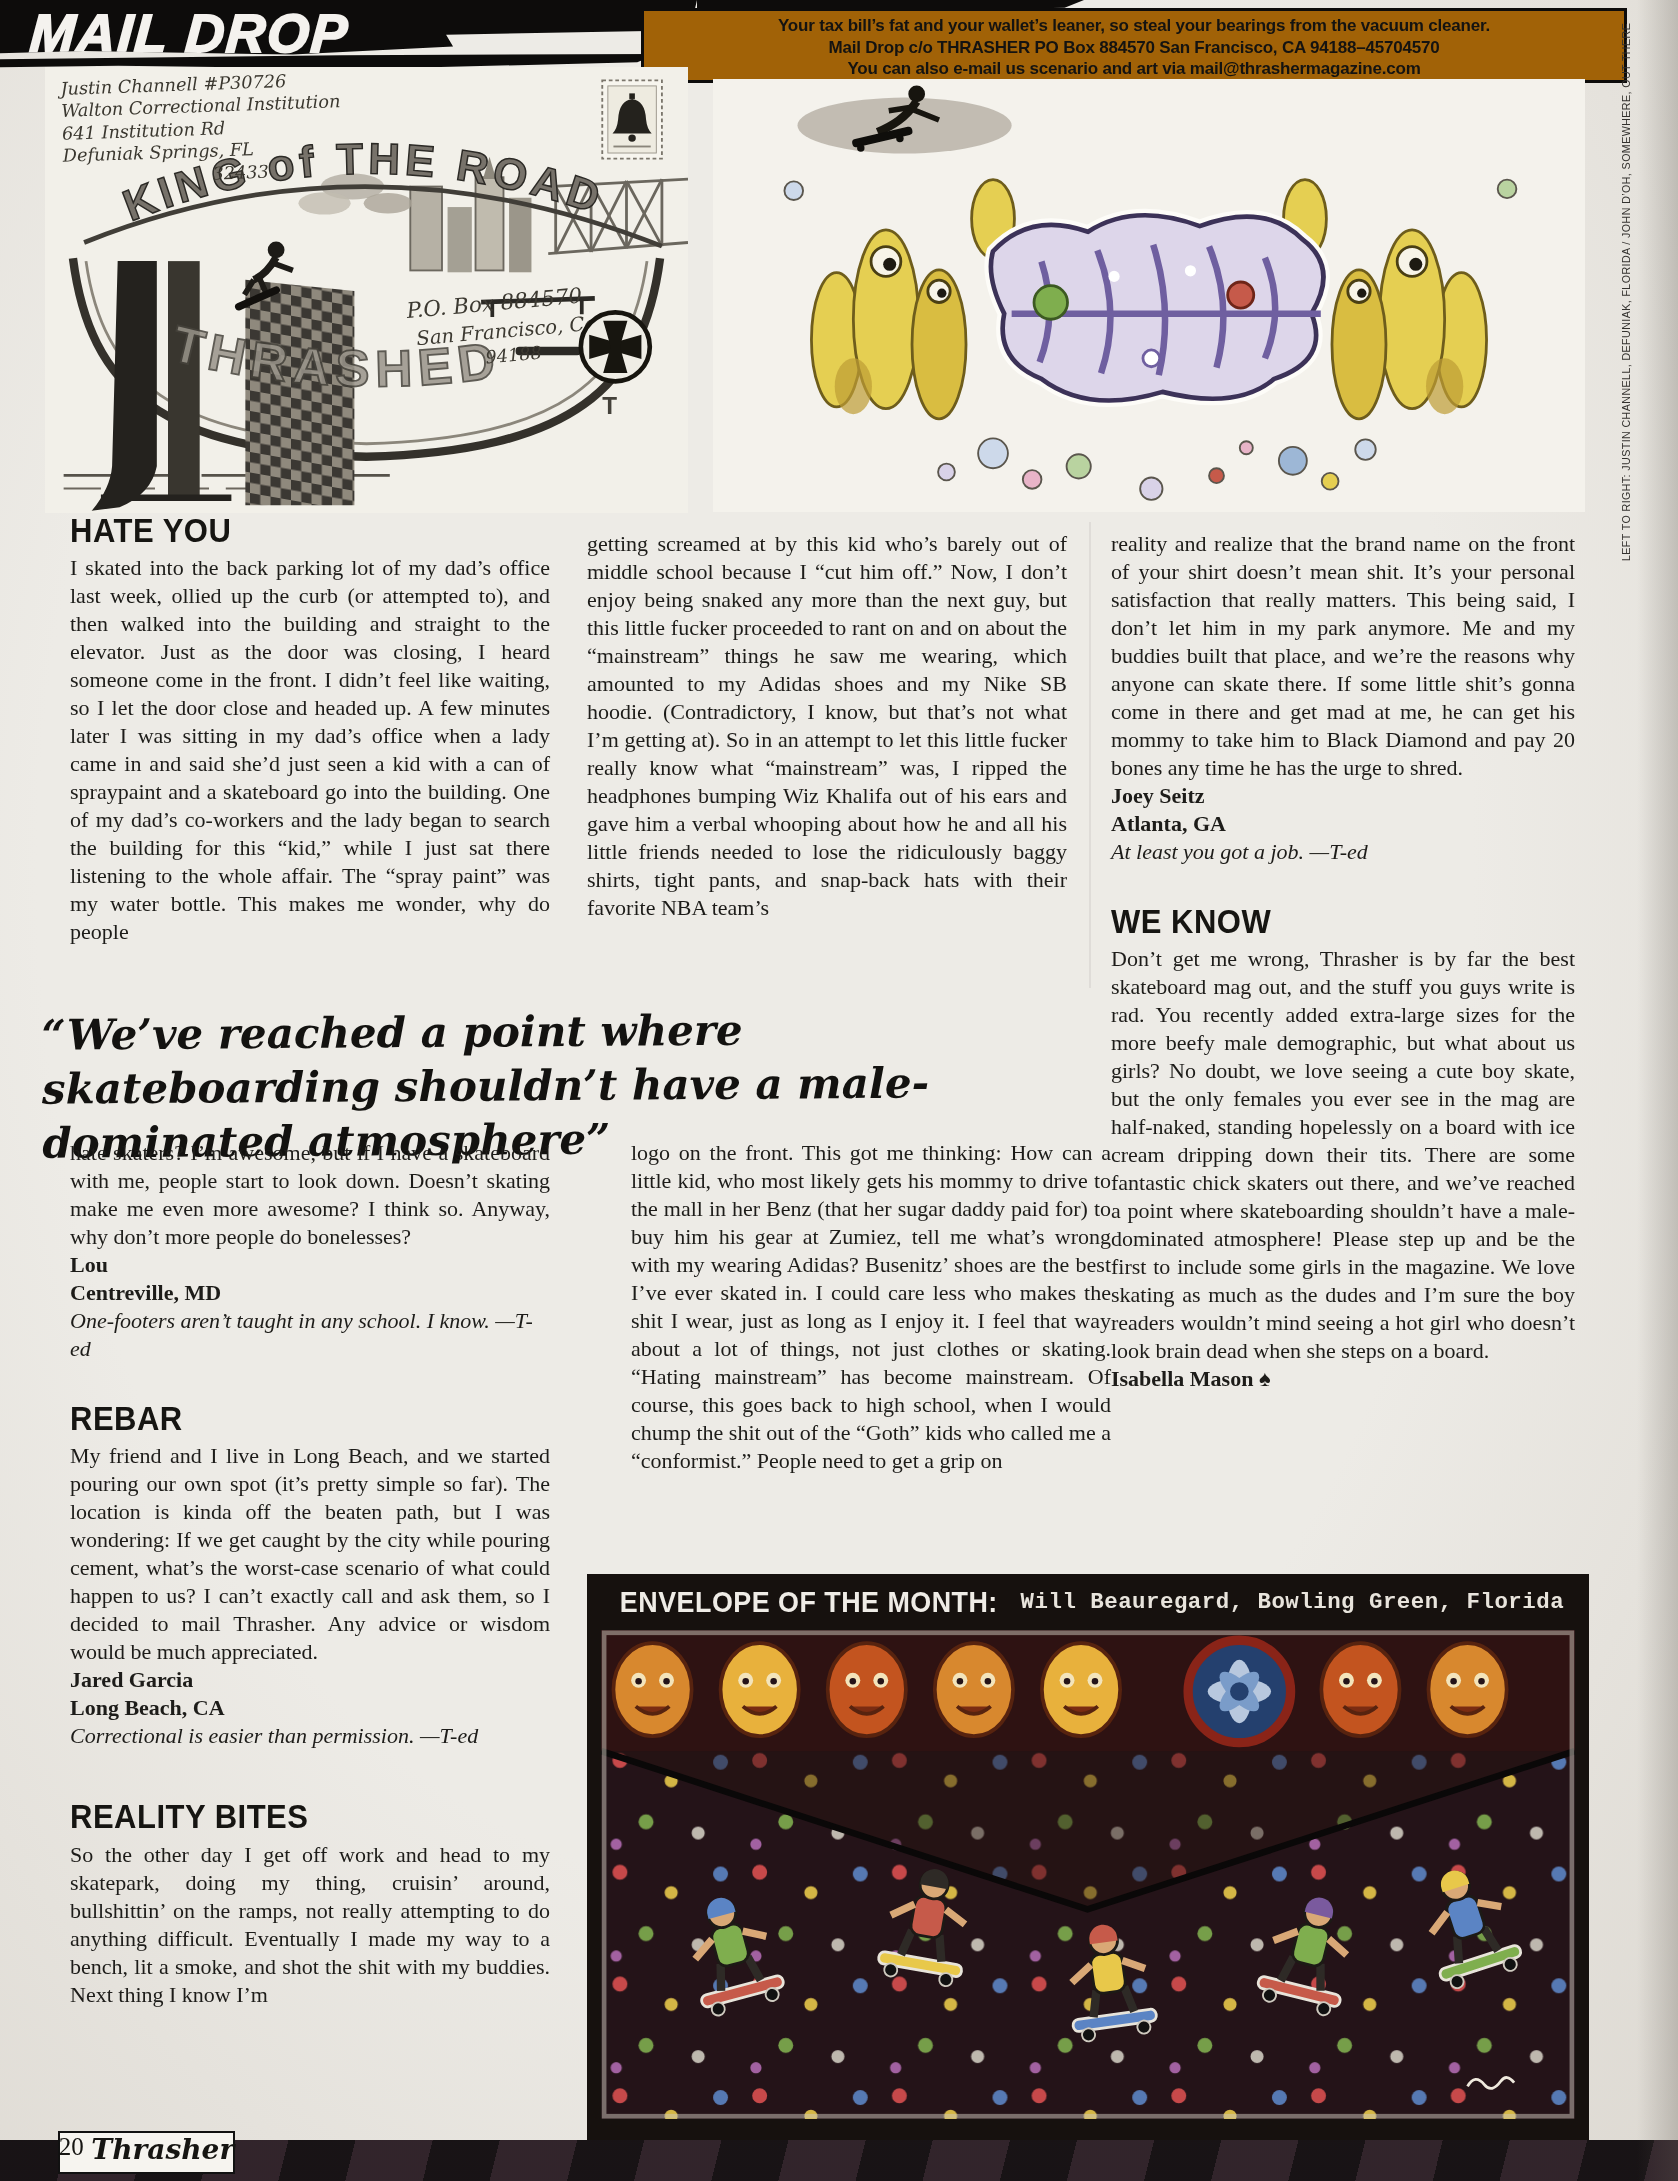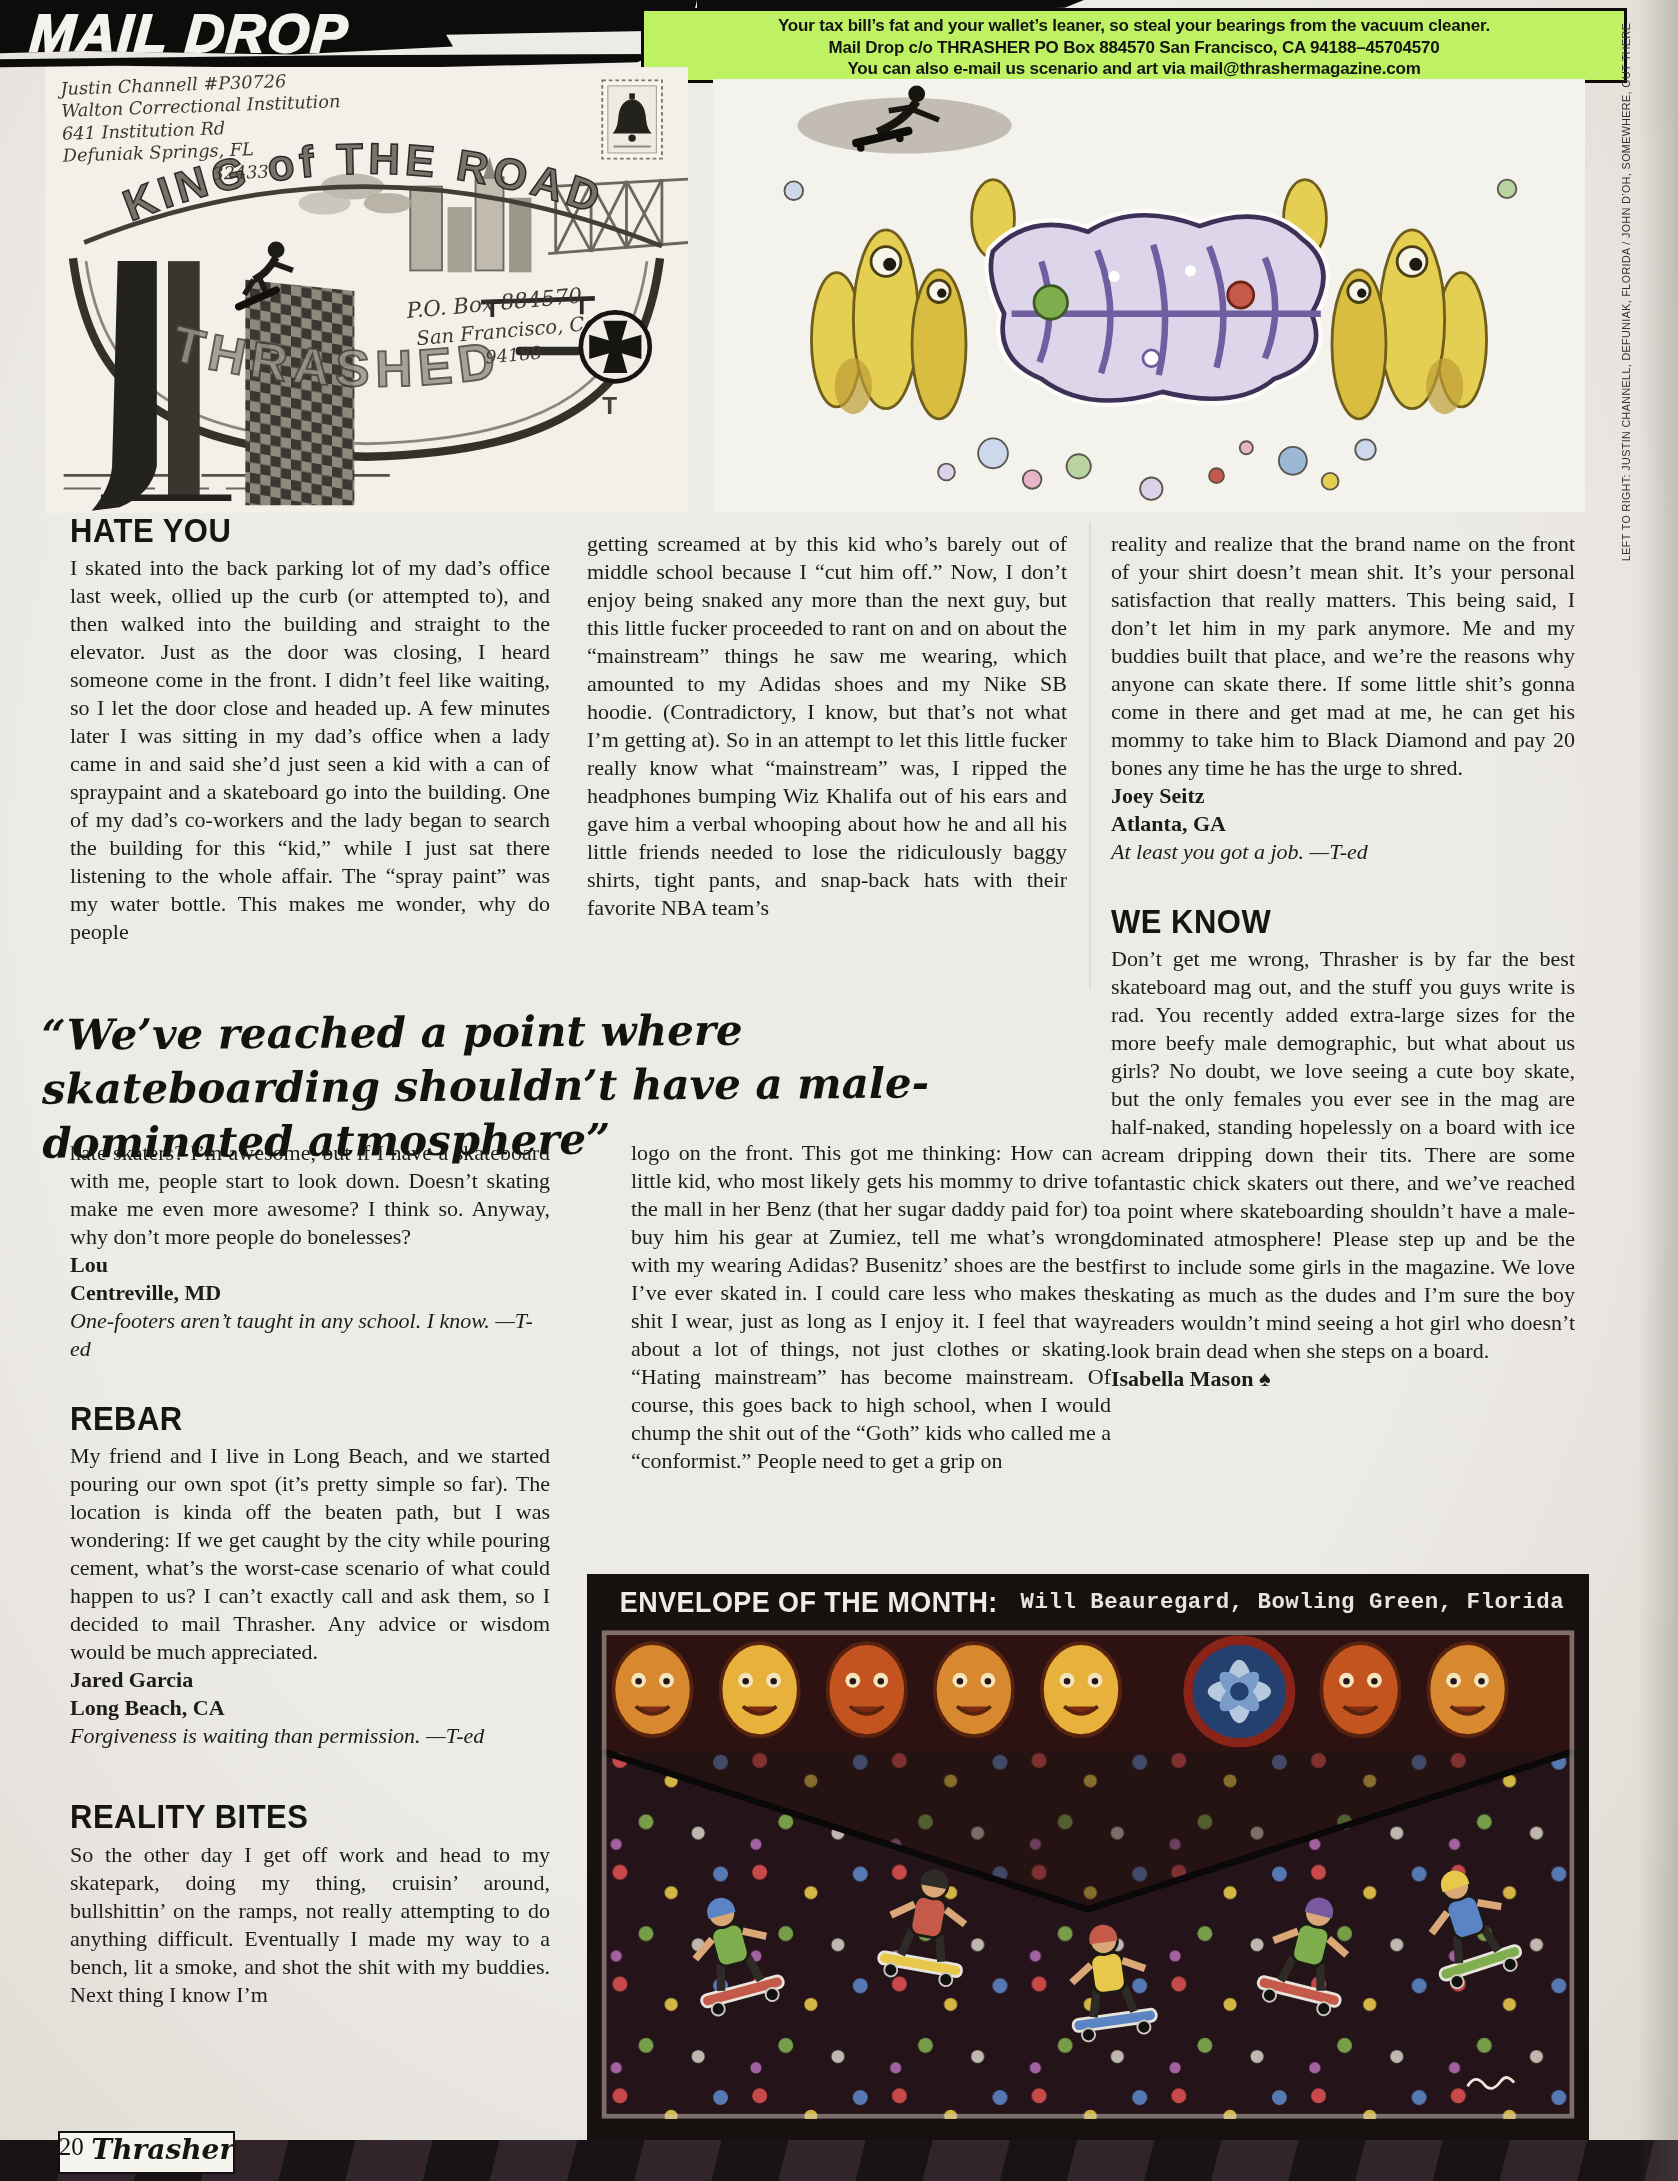--- a/index.html
+++ b/index.html
@@ -14,21 +14,21 @@
   
   .banner-main { left:0; top:0; width:697px; height:58px; background:#0d0c0b;
     clip-path: polygon(0 0,100% 0,99% 52%,64% 60%,65% 80%,42% 94%,12% 88%,0 92%); }
   .banner-streak { left:0; top:54px; width:657px; height:15px; background:#0d0c0b;
     clip-path: polygon(0 35%,52% 8%,100% 0,97% 55%,55% 100%,18% 78%,0 88%); }
   .banner-top-streak { left:697px; top:0; width:387px; height:12px; background:#0d0c0b;
     clip-path: polygon(0 0,100% 0,95% 65%,40% 100%,0 80%); }
   .page-title { left:30px; top:1.9px; font-family:"Liberation Sans",sans-serif;
     font-size:54px; font-weight:bold; font-style:italic; color:#f4f2ee;
     letter-spacing:1.9px; transform:skewX(-4deg); -webkit-text-stroke:1.9px #f4f2ee; }
-  .info-box { left:641px; top:7.5px; width:986px; height:75px; background:#bef264;
+  .info-box { left:641px; top:7.5px; width:986px; height:75px; background:#a16207;
     border:3.7px solid #0d0c0b; text-align:center; font-family:"Liberation Sans",sans-serif;
     font-weight:bold; font-size:17px; line-height:21.4px; padding-top:4.7px; color:#141311;
     letter-spacing:-0.2px; }
 
   
   .art-left { left:45px; top:67px; width:643px; height:446px; background:#f2f0e9; }
   .art-right { left:713px; top:79px; width:872px; height:433px; background:#f4f2ec; }
   .photo-caption { left:1620px; top:58px; height:503px; width:20.5px;
     writing-mode:vertical-rl; transform:rotate(180deg);
     font-family:"Liberation Sans",sans-serif; font-size:10.7px; letter-spacing:0.4px;
@@ -292,21 +292,21 @@
 
   <div class="abs col colA2">
     <p>hate skaters? I’m awesome, but if I have a skateboard with me, people start to look down. Doesn’t skating make me even more awesome? I think so. Anyway, why don’t more people do bonelesses?</p>
     <div class="sig">Lou</div>
     <div class="sig">Centreville, MD</div>
     <div class="reply">One-footers aren’t taught in any school. I know. —T-ed</div>
     <h2 class="letter-h h-space">REBAR</h2>
     <p>My friend and I live in Long Beach, and we started pouring our own spot (it’s pretty simple so far). The location is kinda off the beaten path, but I was wondering: If we get caught by the city while pouring cement, what’s the worst-case scenario of what could happen to us? I can’t exactly call and ask them, so I decided to mail Thrasher. Any advice or wisdom would be much appreciated.</p>
     <div class="sig">Jared Garcia</div>
     <div class="sig">Long Beach, CA</div>
-    <div class="reply">Forgiveness is waiting than permission. —T-ed</div>
+    <div class="reply">Correctional is easier than permission. —T-ed</div>
     <h2 class="letter-h" style="margin-top:54px;">REALITY BITES</h2>
     <p>So the other day I get off work and head to my skatepark, doing my thing, cruisin’ around, bullshittin’ on the ramps, not really attempting to do anything difficult. Eventually I made my way to a bench, lit a smoke, and shot the shit with my buddies. Next thing I know I’m</p>
   </div>
 
   <div class="abs col colB2">
     <p>logo on the front. This got me thinking: How can a little kid, who most likely gets his mommy to drive to the mall in her Benz (that her sugar daddy paid for) to buy him his gear at Zumiez, tell me what’s wrong with my wearing Adidas? Busenitz’ shoes are the best I’ve ever skated in. I could care less who makes the shit I wear, just as long as I enjoy it. I feel that way about a lot of things, not just clothes or skating. “Hating mainstream” has become mainstream. Of course, this goes back to high school, when I would chump the shit out of the “Goth” kids who called me a “conformist.” People need to get a grip on</p>
   </div>
 
   <div class="abs envelope-box">
     <div class="env-header">

